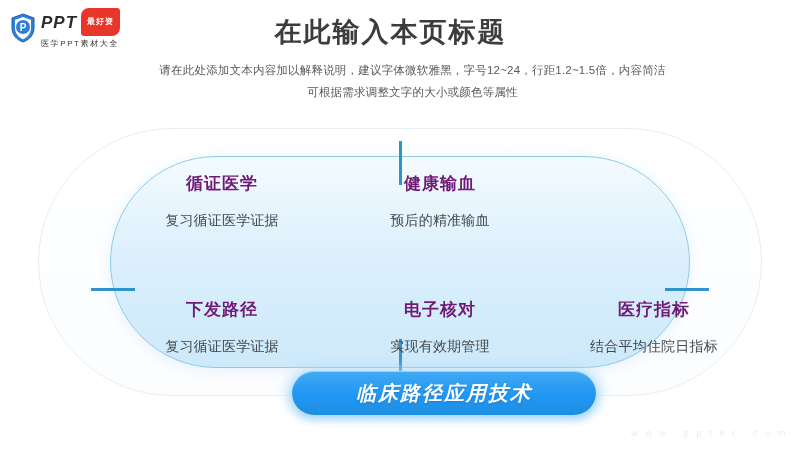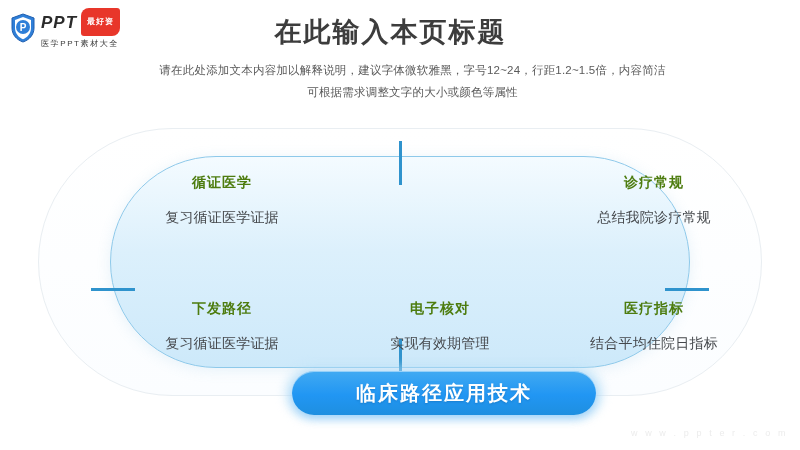--- a/index.html
+++ b/index.html
@@ -50,21 +50,21 @@
   }
   
   .tick{position:absolute;background:#2f93cd;}
   .tick-left{left:-20px;top:131px;width:44px;height:3px;}
   .tick-right{right:-20px;top:131px;width:44px;height:3px;}
   .tick-top{left:288px;top:-16px;width:3px;height:44px;}
   .tick-bottom{left:288px;bottom:-16px;width:3px;height:44px;}
 
   
   .cell{position:absolute;text-align:center;width:200px;}
-  .cell-h{font-size:14px;font-weight:bold;color:#4d7c0f;letter-spacing:1px;line-height:1.2;}
+  .cell-h{font-size:17px;font-weight:bold;color:#701a75;letter-spacing:1px;line-height:1.2;}
   .cell-p{font-size:14px;color:#45484c;margin-top:18px;letter-spacing:.2px;}
   .r-top{top:46px;}
   .r-bot{top:172px;}
   .c-1{left:84px;}
   .c-2{left:302px;}
   .c-3{left:516px;}
 
   
   .center-halo{
     position:absolute;left:246px;top:237px;width:320px;height:56px;
@@ -74,20 +74,21 @@
   .center-pill{
     position:absolute;left:254px;top:243px;width:304px;height:44px;
     border-radius:22px;
     background:linear-gradient(180deg,#41aaf2 0%,#2196f3 55%,#1e8fe0 100%);
     box-shadow:0 3px 9px rgba(33,150,243,.35), inset 0 1px 0 rgba(255,255,255,.45);
     display:flex;align-items:center;justify-content:center;
   }
   .center-label{
     color:#ffffff;font-size:20px;font-weight:bold;letter-spacing:2px;
     text-shadow:0 1px 2px rgba(0,60,110,.25);
+    font-style:italic;
   }
 
   
   .footer{
     position:absolute;right:12px;bottom:12px;
     font-size:9px;color:#ececec;letter-spacing:2.6px;
   }
 </style>
 </head>
 <body>
@@ -124,23 +125,23 @@
     <span class="tick tick-left"></span>
     <span class="tick tick-right"></span>
     <span class="tick tick-top"></span>
     <span class="tick tick-bottom"></span>
   </div>
 
   <div class="cell r-top c-1">
     <div class="cell-h">循证医学</div>
     <div class="cell-p">复习循证医学证据</div>
   </div>
-  <div class="cell r-top c-3">
-    <div class="cell-h">诊疗常规</div>
-    <div class="cell-p">总结我院诊疗常规</div>
+  <div class="cell r-top c-2">
+    <div class="cell-h">健康输血</div>
+    <div class="cell-p">预后的精准输血</div>
   </div>
 
   <div class="cell r-bot c-1">
     <div class="cell-h">下发路径</div>
     <div class="cell-p">复习循证医学证据</div>
   </div>
   <div class="cell r-bot c-2">
     <div class="cell-h">电子核对</div>
     <div class="cell-p">实现有效期管理</div>
   </div>

